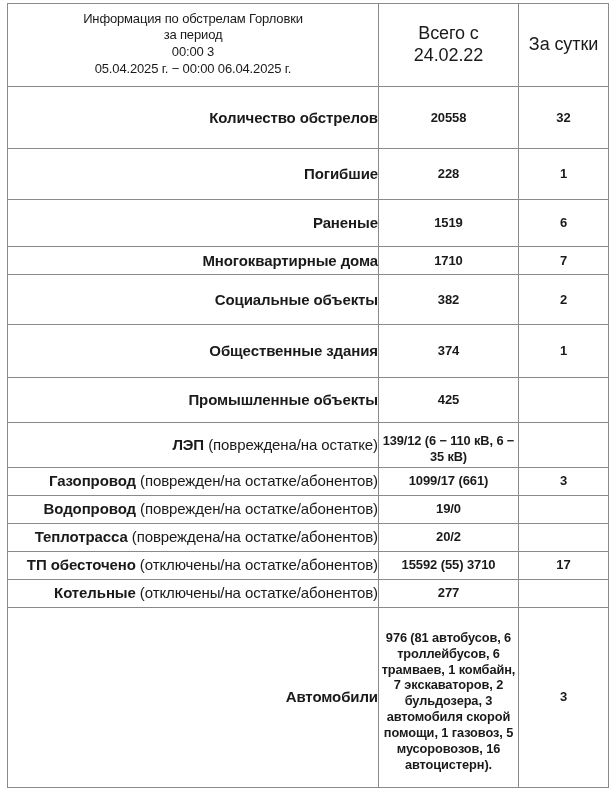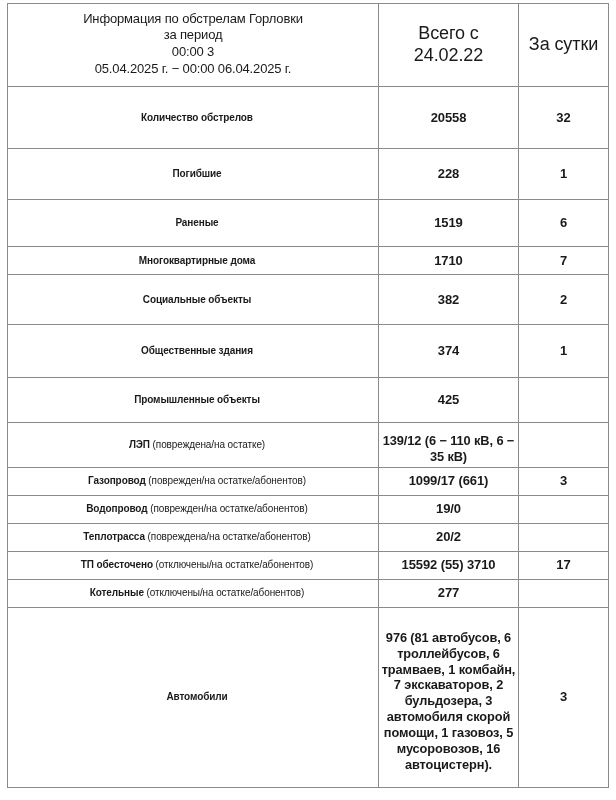--- a/index.html
+++ b/index.html
@@ -35,23 +35,23 @@
     padding: 0;
     vertical-align: middle;
     background: #ffffff;
   }
   col.c-label { width: 371px; }
   col.c-total { width: 140px; }
   col.c-day   { width: 90px; }
 
   .cell-label {
     padding: 2px 0 2px 8px;
-    font-size: 10px;
+    font-size: 15px;
     line-height: 1.18;
-    text-align: center;
+    text-align: right;
     letter-spacing: -0.1px;
     white-space: nowrap;
   }
   .cell-label .strong { font-weight: bold; }
   .cell-label .light  { font-weight: normal; }
 
   .cell-value {
     text-align: center;
     font-size: 13px;
     font-weight: bold;

